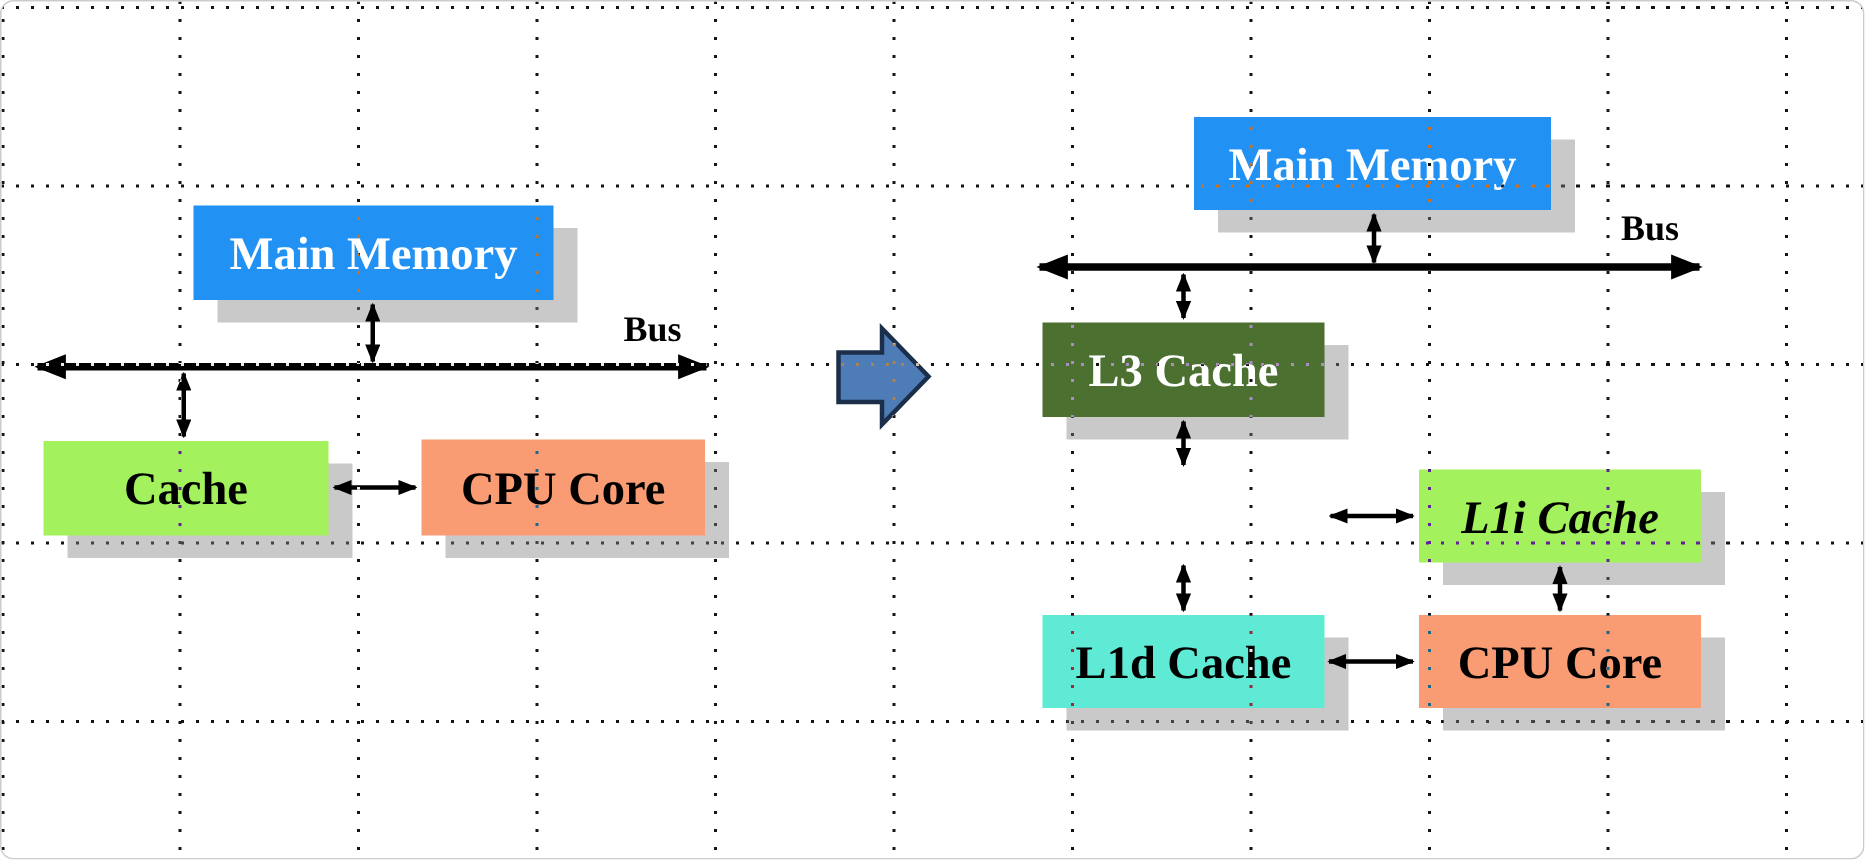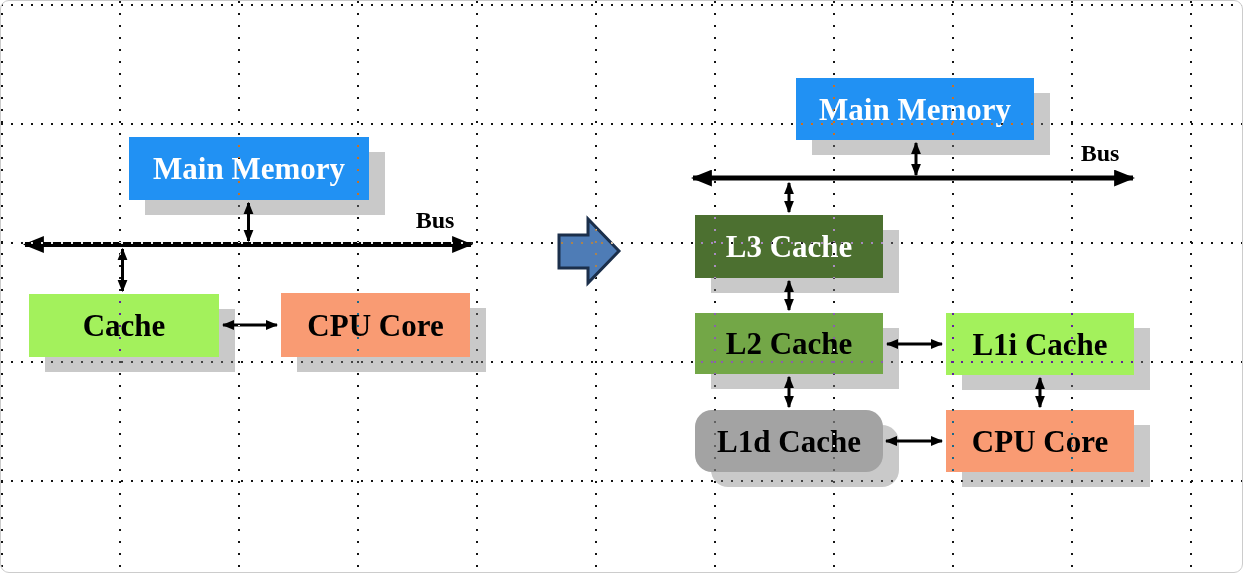--- a/index.html
+++ b/index.html
@@ -23,21 +23,21 @@
     z-index:1;
     white-space:nowrap;
   }
   #l-mm  {left:128px;top:136px;width:240px;height:63px;}
   #l-cache{left:28px;top:293px;width:190px;height:63px;}
   #l-cpu {left:280px;top:292px;width:189px;height:64px;}
   #r-mm  {left:795px;top:77px;width:238px;height:62px;}
   #r-l3  {left:694px;top:214px;width:188px;height:63px;}
   #r-l2  {left:694px;top:312px;width:188px;height:61px;}
   #r-l1d {left:694px;top:409px;width:188px;height:62px;}
-  #r-l1i {left:945px;top:312px;width:188px;height:62px;}
+  #r-l1i {left:945px;top:312px;width:188px;height:62px;font-style:italic;}
   #r-cpu {left:945px;top:409px;width:188px;height:62px;}
   
   .bus-label{
     position:absolute;width:72px;text-align:center;
     font-weight:bold;font-size:24px;color:#000;z-index:2;
   }
   #l-bus-label{left:398px;top:206px;}
   #r-bus-label{left:1063px;top:139px;}
   
   #arrows{position:absolute;left:0;top:0;z-index:2;pointer-events:none;}
@@ -63,24 +63,21 @@
   <div class="node" id="l-cpu" style="background-color: rgb(249, 155, 115); color: rgb(0, 0, 0);">
     <span>CPU Core</span>
   </div>
 
   <div class="node" id="r-mm" style="background-color: rgb(33, 145, 243); color: rgb(255, 255, 255);">
     <span>Main Memory</span>
   </div>
   <div class="node" id="r-l3" style="background-color: rgb(76, 112, 48); color: rgb(255, 255, 255); text-align: right;">
     <span>L3 Cache</span>
   </div>
-  <div class="node" id="r-l2" style="background-color: rgb(115, 167, 71); color: rgb(0, 0, 0);">
-    <span>L2 Cache</span>
-  </div>
-  <div class="node" id="r-l1d" style="background-color: #a3a3a3; color: rgb(0, 0, 0); border-radius: 17px;">
+  <div class="node" id="r-l1d" style="background-color: #5eead4; color: rgb(0, 0, 0);">
     <span>L1d Cache</span>
   </div>
   <div class="node" id="r-l1i" style="background-color: rgb(163, 241, 92); color: rgb(0, 0, 0);">
     <span>L1i Cache</span>
   </div>
   <div class="node" id="r-cpu" style="background-color: rgb(249, 155, 115); color: rgb(0, 0, 0);">
     <span>CPU Core</span>
   </div>
 
   <div class="bus-label" id="l-bus-label">Bus</div>

